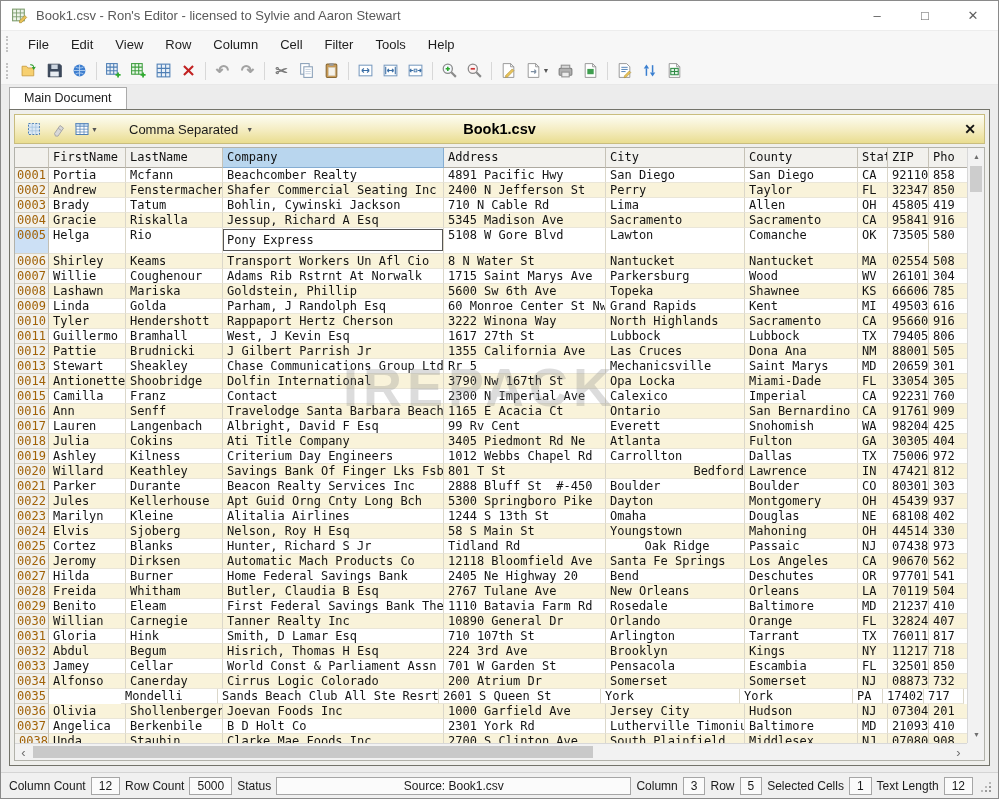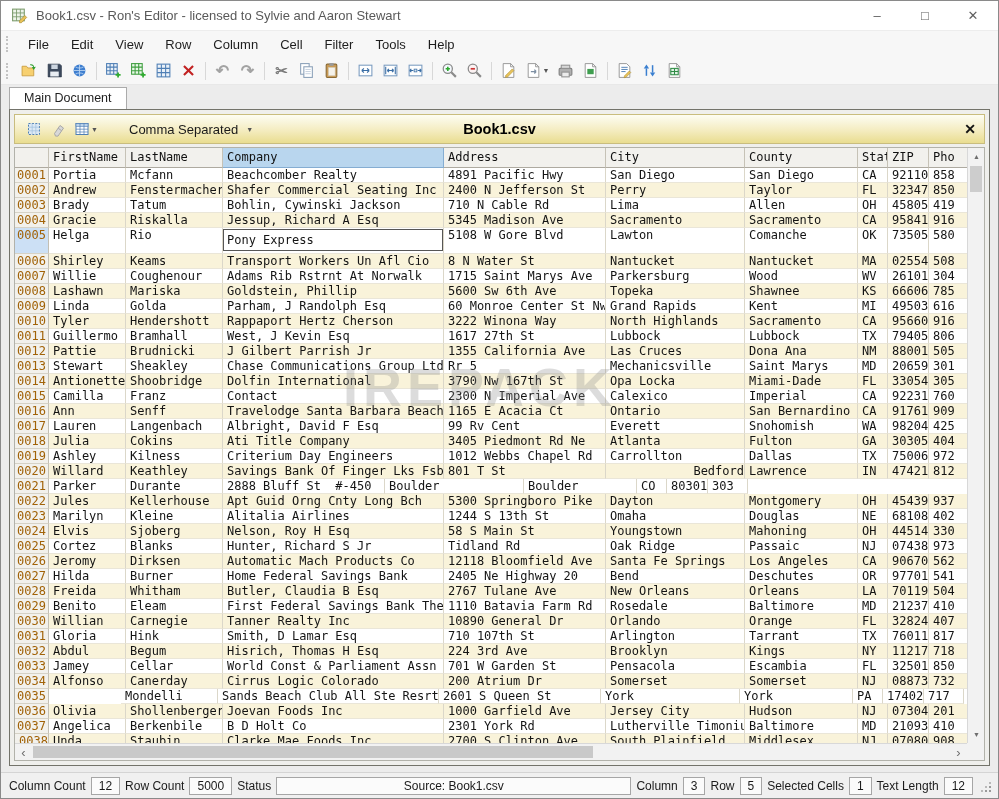--- a/index.html
+++ b/index.html
@@ -579,20 +579,21 @@
               <div class="cell" style="width: 139px; text-align: right;">Bedford</div>
               <div class="cell" style="width: 113px;">Lawrence</div>
               <div class="cell" style="width: 30px;">IN</div>
               <div class="cell" style="width: 41px;">47421</div>
               <div class="cell" style="width: 40px;">812</div>
             </div>
             <div class="row">
               <div class="rncell" style="width: 34px;">0021</div>
               <div class="cell" style="width: 77px;">Parker</div>
               <div class="cell" style="width: 97px;">Durante</div>
+              <div class="cell" style="width: 221px;">Beacon Realty Services Inc</div>
               <div class="cell" style="width: 162px;">2888 Bluff St  #-450</div>
               <div class="cell" style="width: 139px;">Boulder</div>
               <div class="cell" style="width: 113px;">Boulder</div>
               <div class="cell" style="width: 30px;">CO</div>
               <div class="cell" style="width: 41px;">80301</div>
               <div class="cell" style="width: 40px;">303</div>
             </div>
             <div class="row alt">
               <div class="rncell" style="width: 34px;">0022</div>
               <div class="cell" style="width: 77px;">Jules</div>
@@ -628,21 +629,21 @@
               <div class="cell" style="width: 30px;">OH</div>
               <div class="cell" style="width: 41px;">44514</div>
               <div class="cell" style="width: 40px;">330</div>
             </div>
             <div class="row">
               <div class="rncell" style="width: 34px;">0025</div>
               <div class="cell" style="width: 77px;">Cortez</div>
               <div class="cell" style="width: 97px;">Blanks</div>
               <div class="cell" style="width: 221px;">Hunter, Richard S Jr</div>
               <div class="cell" style="width: 162px;">Tidland Rd</div>
-              <div class="cell" style="width: 139px;">Oak Ridge</div>
+              <div class="cell" style="width: 139px; text-align: center;">Oak Ridge</div>
               <div class="cell" style="width: 113px;">Passaic</div>
               <div class="cell" style="width: 30px;">NJ</div>
               <div class="cell" style="width: 41px;">07438</div>
               <div class="cell" style="width: 40px;">973</div>
             </div>
             <div class="row alt">
               <div class="rncell" style="width: 34px;">0026</div>
               <div class="cell" style="width: 77px;">Jeromy</div>
               <div class="cell" style="width: 97px;">Dirksen</div>
               <div class="cell" style="width: 221px;">Automatic Mach Products Co</div>

